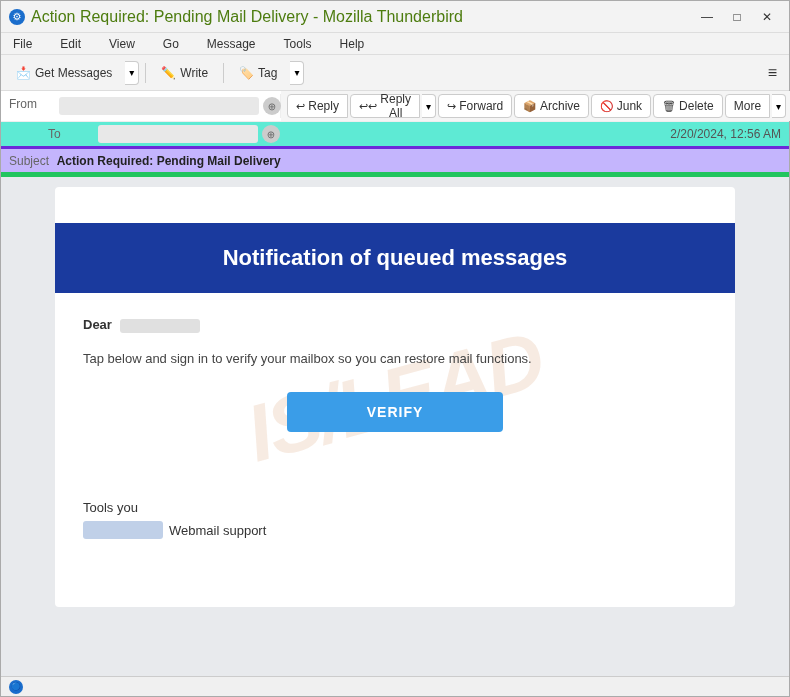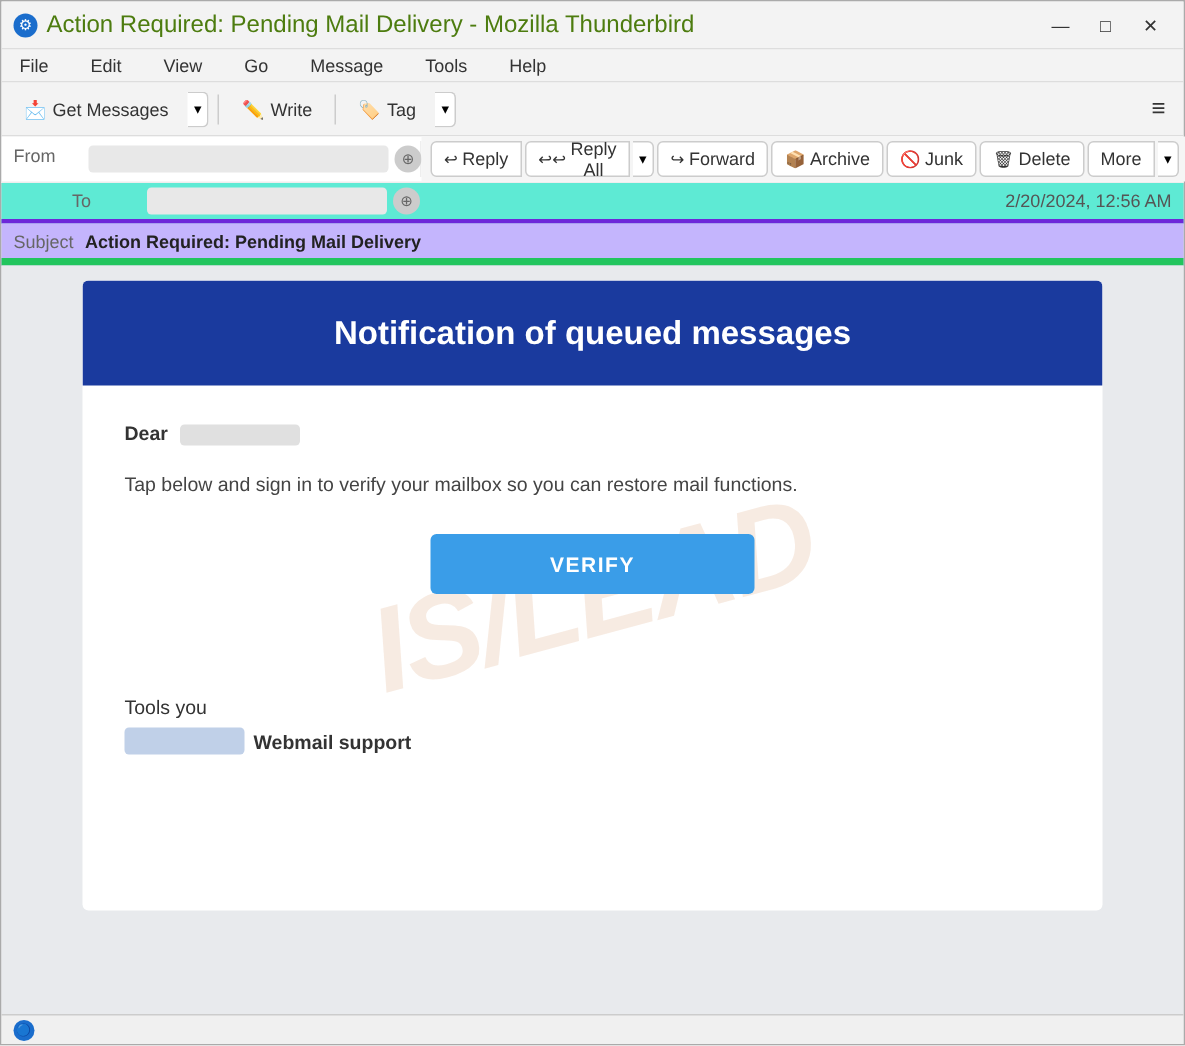--- a/index.html
+++ b/index.html
@@ -247,20 +247,21 @@
     .email-content {
       position: relative;
       z-index: 1;
     }
 
     
     .email-banner {
       background: #1a3a9e;
       padding: 22px 20px;
       text-align: center;
+      margin-top: 36px;
     }
     .email-banner-title {
       color: white;
       font-size: 22px;
       font-weight: bold;
     }
 
     
     .email-body-content {
       padding: 24px 28px;
@@ -305,21 +306,20 @@
     }
     .thank-you {
       font-size: 13px;
       color: #333;
       margin-bottom: 6px;
     }
     .support-row {
       display: flex;
       align-items: center;
       gap: 6px;
-      font-weight: bold;
     }
     .support-logo {
       background: #c0d0e8;
       height: 18px;
       width: 80px;
       border-radius: 3px;
     }
     .support-text {
       font-size: 13px;
       color: #333;

